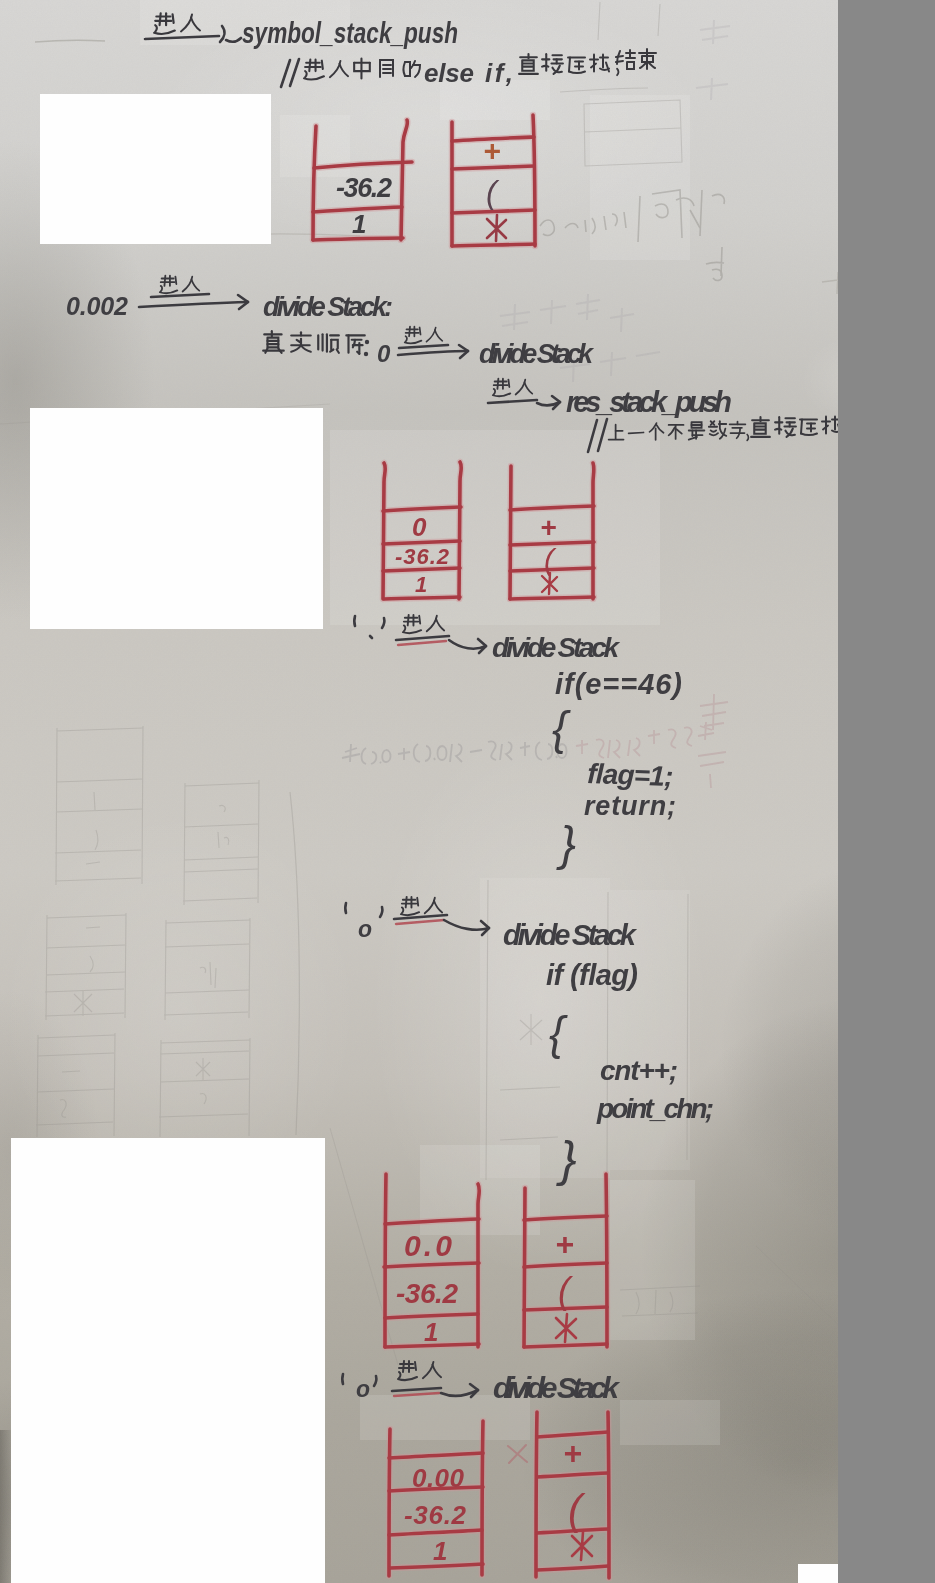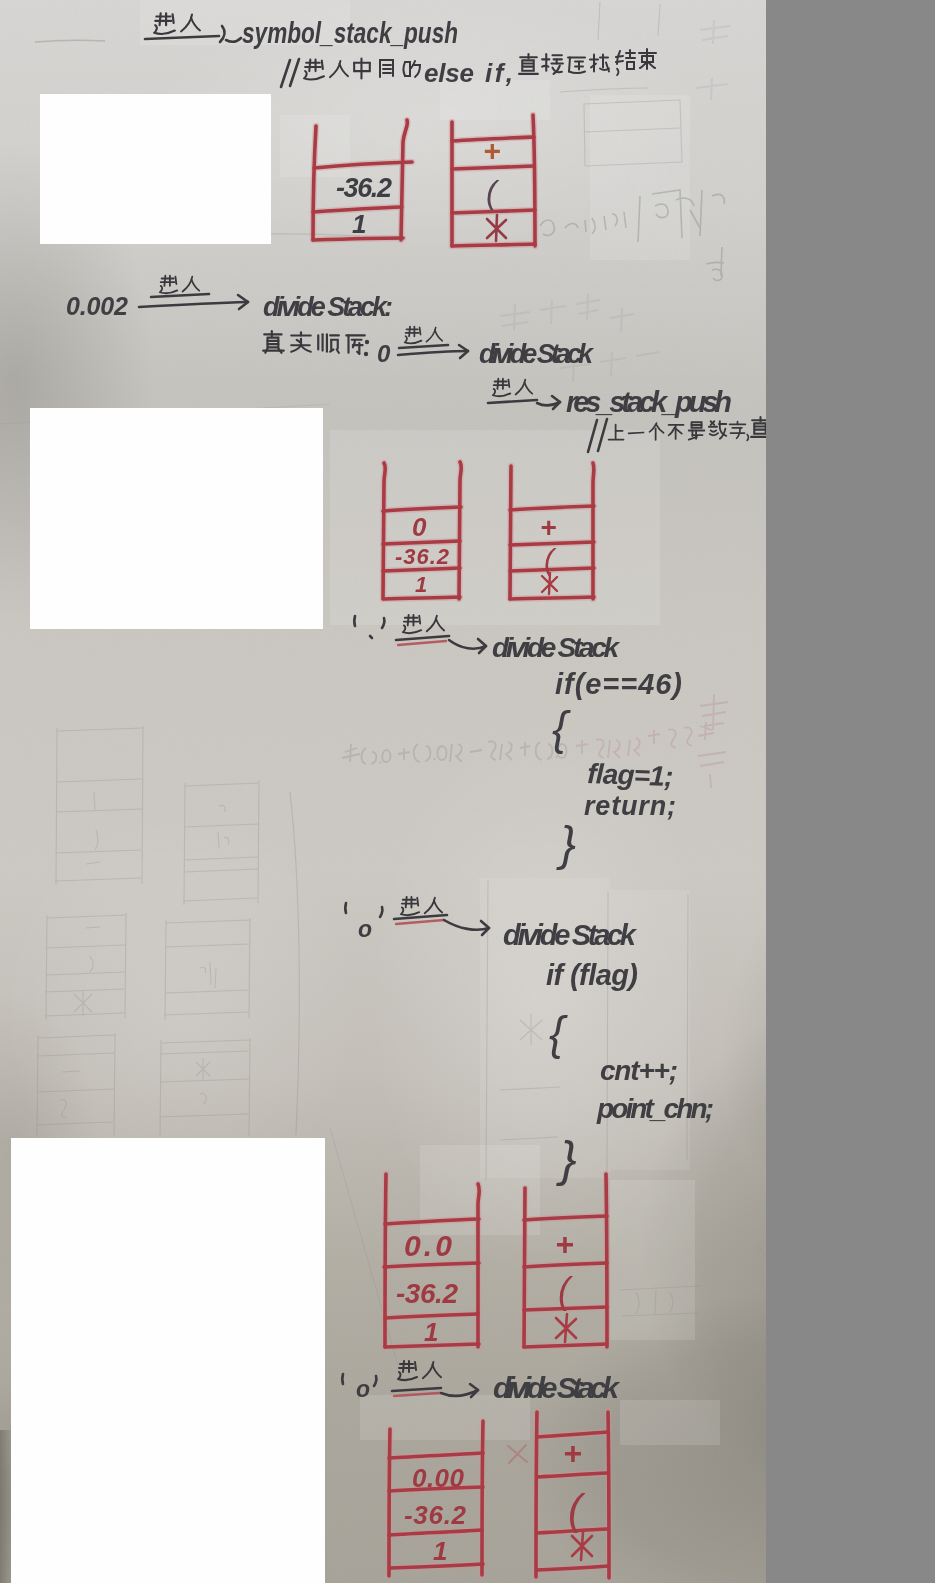--- a/index.html
+++ b/index.html
@@ -1,16 +1,16 @@
 <!DOCTYPE html>
 <html><head>
 <meta charset="utf-8">
 <style>
 html,body{margin:0;padding:0;background:#888}
-#page{position:relative;width:766px;height:1583px;overflow:hidden}
+#page{position:relative;width:838px;height:1583px;overflow:hidden}
 text{font-family:"Liberation Sans",sans-serif}
 .hw{font-family:"Liberation Sans",sans-serif;font-style:italic;font-weight:700;fill:#3f3e42}
 .red{fill:#9f3a43}
 .ink{fill:none;stroke:#3c3b40;stroke-width:2.6;stroke-linecap:round}
 </style>
 </head>
 <body>
 <div id="page">
 <svg width="935" height="1583" viewBox="0 0 935 1583">
 <defs>

